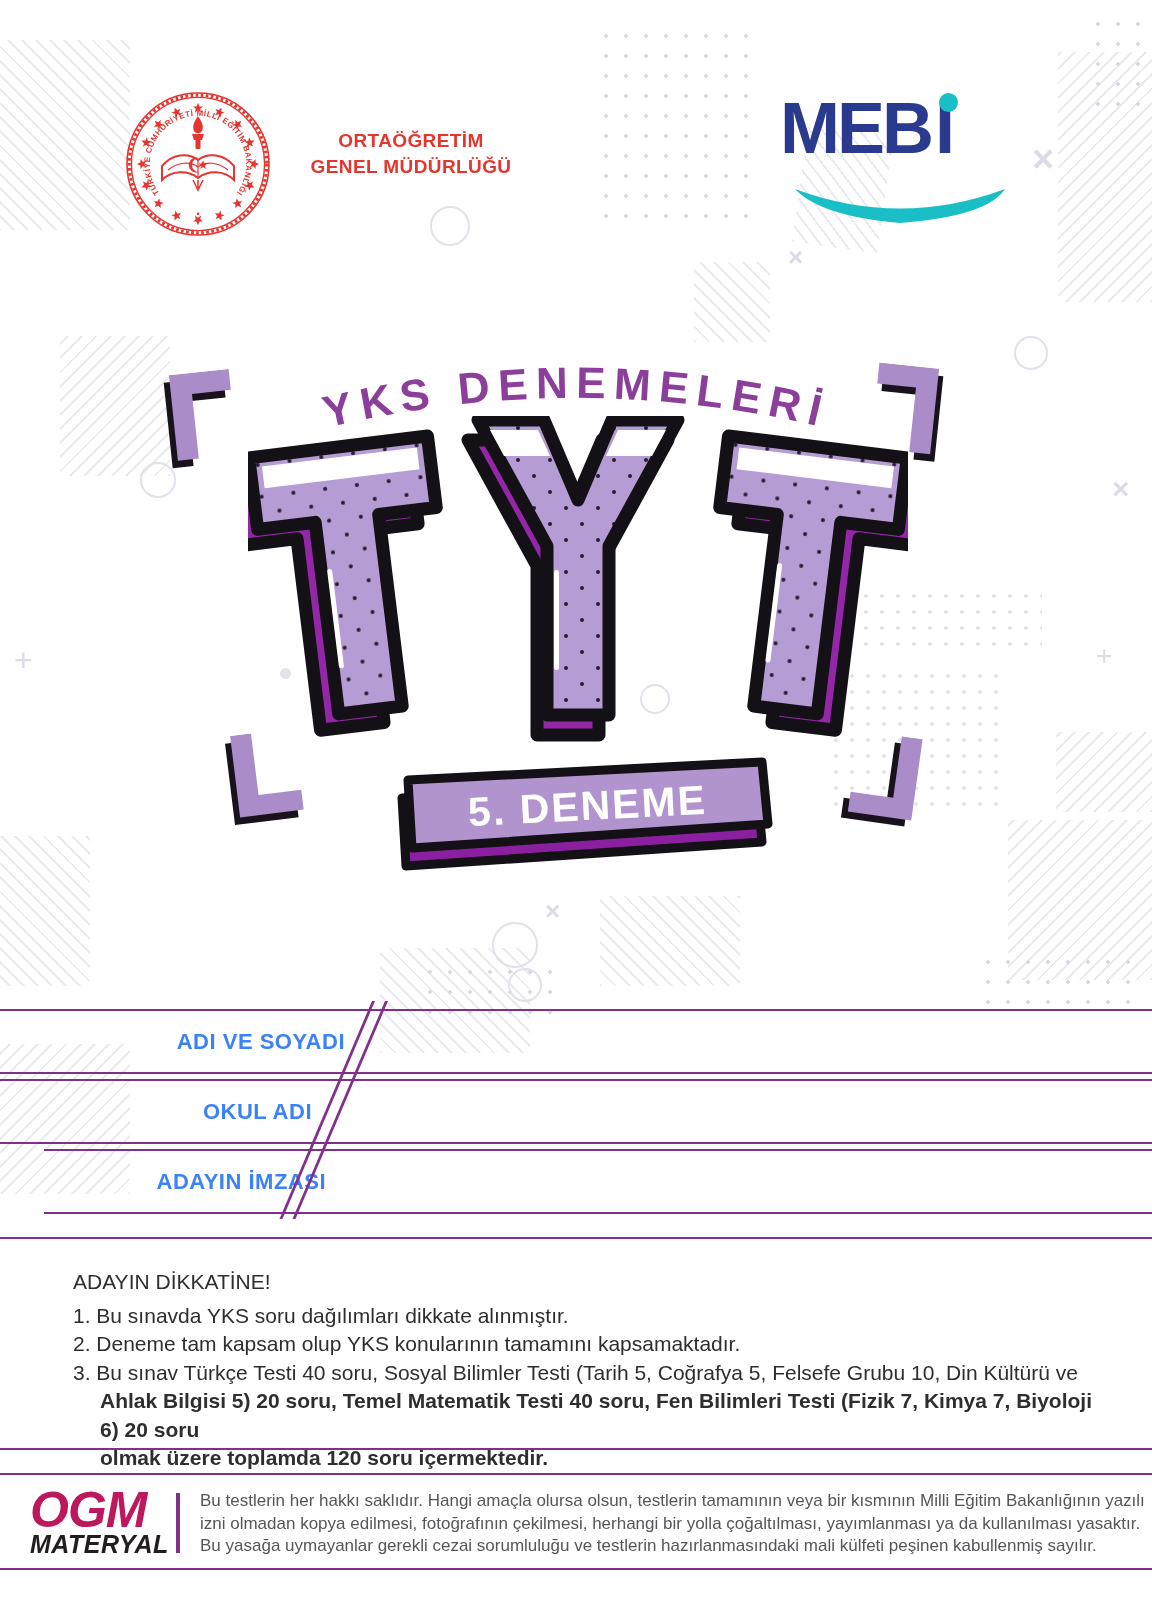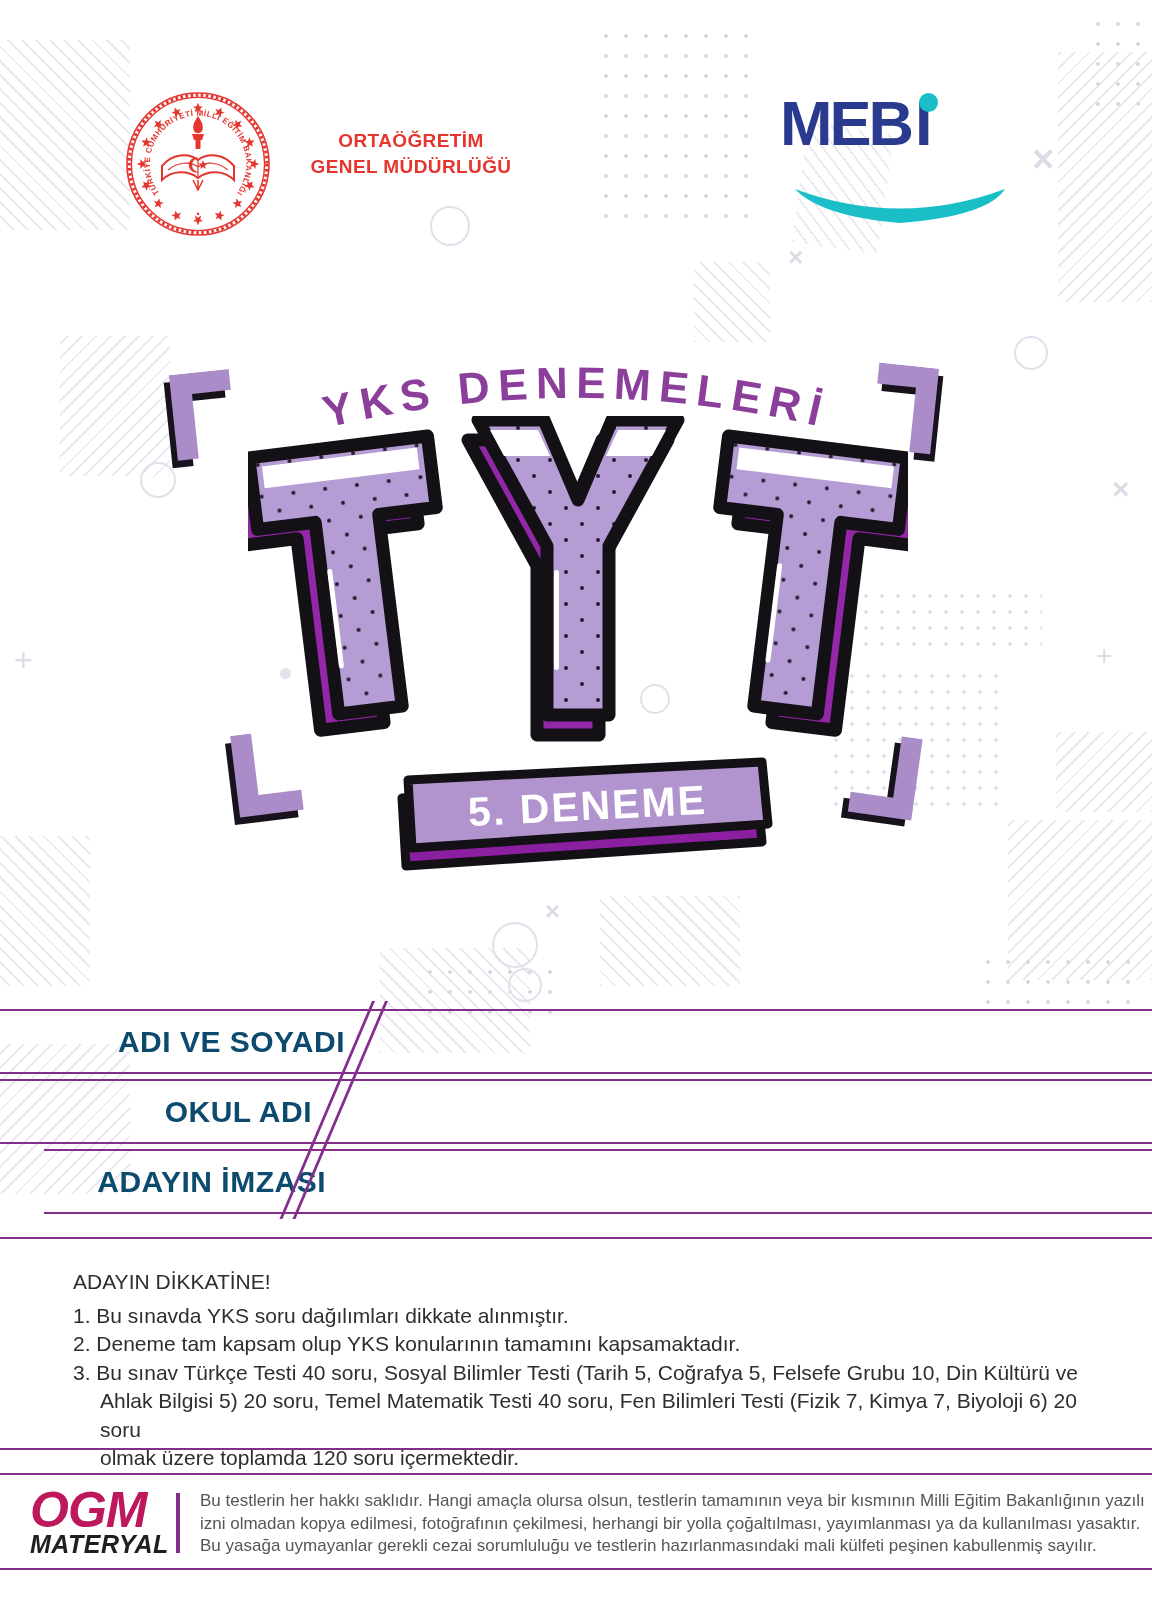--- a/index.html
+++ b/index.html
@@ -12,53 +12,53 @@
   .dots.fine{background-size:16px 16px;opacity:.75;}
   .hatch{position:absolute;background:repeating-linear-gradient(45deg,#eaeaf1 0 2px,transparent 2px 10px);z-index:0;}
   .hatch.alt{background:repeating-linear-gradient(-45deg,#eaeaf1 0 2px,transparent 2px 10px);}
   .mark{position:absolute;color:#dcdce7;font-weight:bold;z-index:0;line-height:1;}
   .ring{position:absolute;border:2px solid #e1e1ec;border-radius:50%;z-index:0;}
   .dotfill{position:absolute;background:#e3e3ee;border-radius:50%;z-index:0;}
   
   .seal{position:absolute;left:122px;top:88px;width:152px;height:152px;z-index:2;}
   .ministry-name{position:absolute;left:270px;top:128px;width:210px;text-align:center;
         color:#e5352f;font-weight:bold;font-size:19px;line-height:26px;letter-spacing:.4px;z-index:2;margin-left:36px;}
-  .mebi{position:absolute;left:780px;top:92px;display:flex;font-size:63px;font-weight:bold;
+  .mebi{position:absolute;left:780px;top:92px;display:flex;font-size:72px;font-weight:bold;
         color:#2a3b8f;letter-spacing:-3px;line-height:1;z-index:2;}
   .mebi-i{position:relative;margin-left:4px;}
   .mebi-i .idot{position:absolute;width:19px;height:19px;border-radius:50%;background:#19bec6;
         top:1px;left:4px;}
   .swoosh{position:absolute;left:792px;top:186px;width:216px;height:40px;z-index:2;}
   
   .arc-title{position:absolute;left:236px;top:344px;width:680px;height:115px;z-index:2;}
   .tyt{position:absolute;left:248px;top:416px;width:660px;height:330px;z-index:2;}
   .banner{position:absolute;left:396px;top:754px;width:380px;height:118px;z-index:3;}
   .bk{position:absolute;z-index:2;}
   .bk-tl{left:164px;top:372px;transform:rotate(-6deg);}
   .bk-tr{left:872px;top:366px;transform:rotate(6deg);}
   .bk-bl{left:226px;top:732px;transform:rotate(-7deg);}
   .bk-br{left:842px;top:734px;transform:rotate(8deg);}
   
   .row{position:absolute;left:0;width:100%;height:65px;box-sizing:border-box;
        border-top:2.5px solid #822f8c;border-bottom:2.5px solid #822f8c;background:transparent;z-index:2;}
   .row .label{position:absolute;top:0;bottom:0;left:0;display:flex;align-items:center;
-       justify-content:flex-end;font-weight:bold;color:#0c4a6e;font-size:30px;letter-spacing:.5px;}
+       justify-content:flex-end;font-weight:bold;color:#3b82f6;font-size:22px;letter-spacing:.5px;}
   .row1{top:1009px;} .row1 .label{width:345px;}
   .row2{top:1079px;} .row2 .label{width:312px;}
   .row3{top:1149px;margin-left:44px;} .row3 .label{width:282px;}
   .row .field{position:absolute;top:0;bottom:0;right:0;left:400px;}
   .slash{position:absolute;left:372px;top:1001px;width:10px;height:218px;
        border-left:3px solid #822f8c;border-right:3px solid #822f8c;
        transform:skewX(-23deg);transform-origin:top left;z-index:4;}
   .hline{position:absolute;left:0;width:100%;border-top:2.5px solid #822f8c;z-index:2;}
   
   .notice{position:absolute;left:73px;top:1268px;width:1040px;color:#2e2e30;font-size:21px;
        line-height:28.5px;z-index:2;}
   .notice-title{margin-bottom:5px;}
-  .notice-line.cont{padding-left:27px;}
+  .notice-line.cont{padding-left:27px;font-weight:bold;}
   
   .footer-box{position:absolute;left:0;top:1473px;width:100%;height:97px;box-sizing:border-box;
        border-top:2.5px solid #822f8c;border-bottom:2.5px solid #822f8c;z-index:2;}
   .ogm{position:absolute;left:30px;top:14px;font-style:italic;font-weight:bold;z-index:2;}
   .ogm-line1{font-size:50px;line-height:42px;color:#be185d;letter-spacing:-1px;}
   .ogm-line2{font-size:25px;line-height:26px;color:#221e1f;letter-spacing:.5px;}
   .footer-divider{position:absolute;left:176px;top:18px;width:3.5px;height:60px;background:#822f8c;}
   .copyright{position:absolute;left:200px;top:15px;width:945px;font-size:17px;line-height:22.5px;
        color:#555659;white-space:nowrap;}
 </style>

